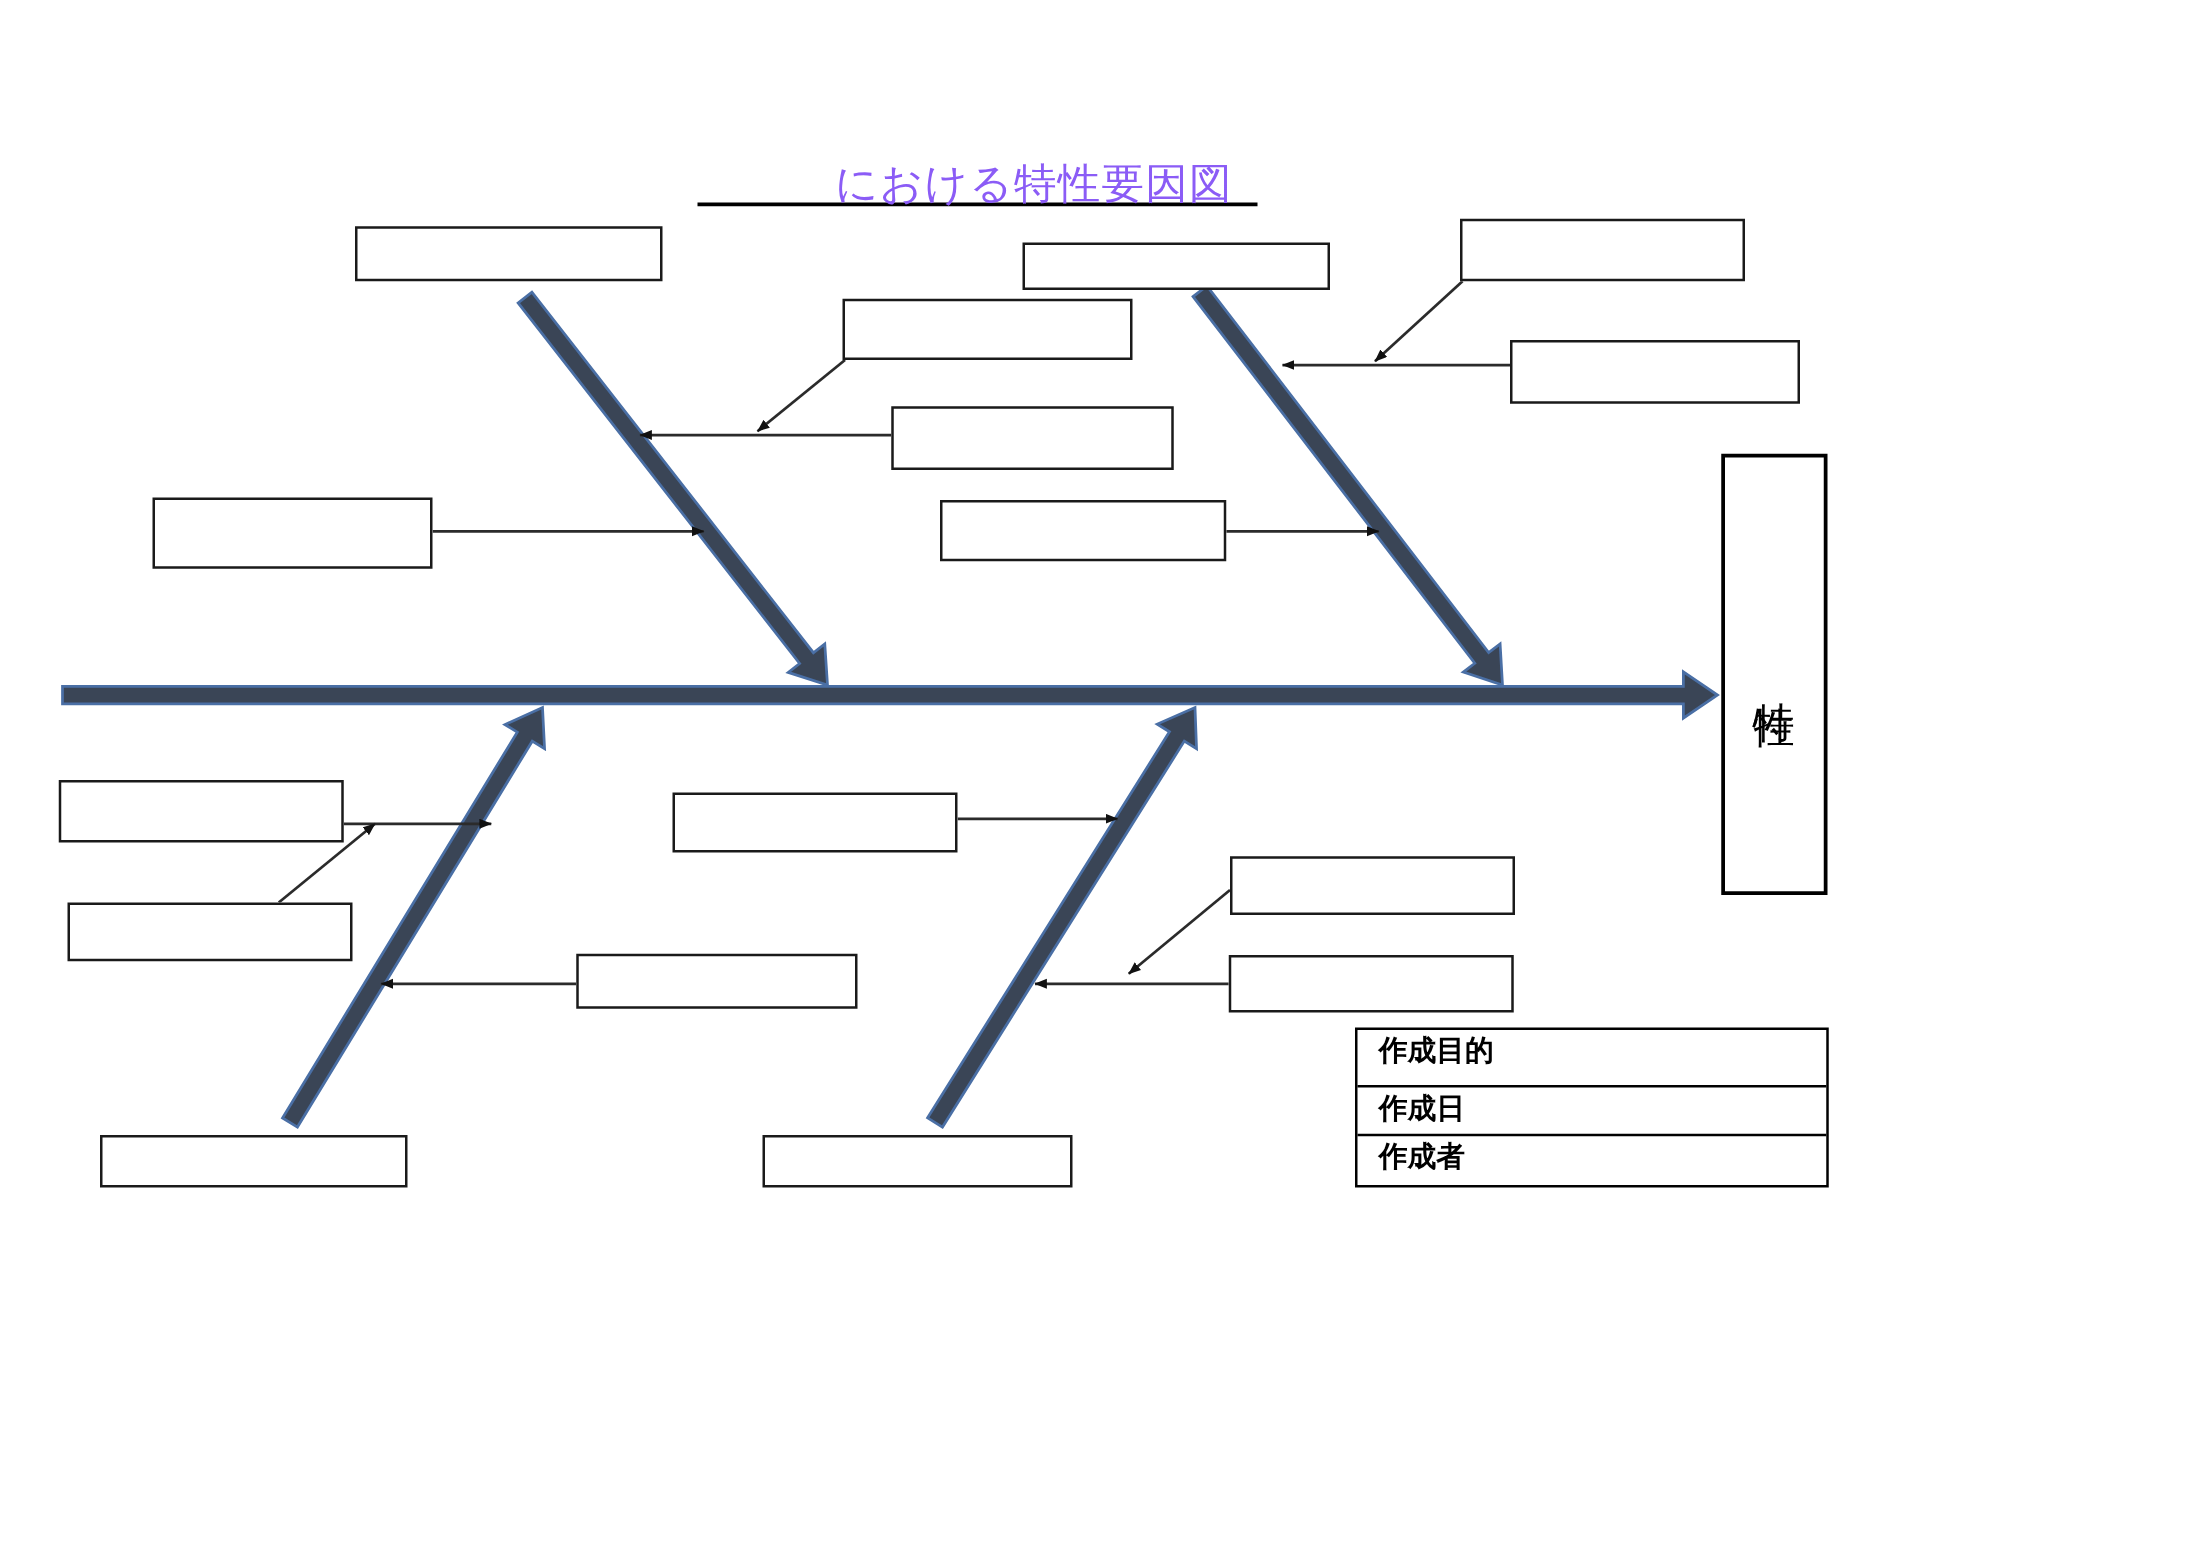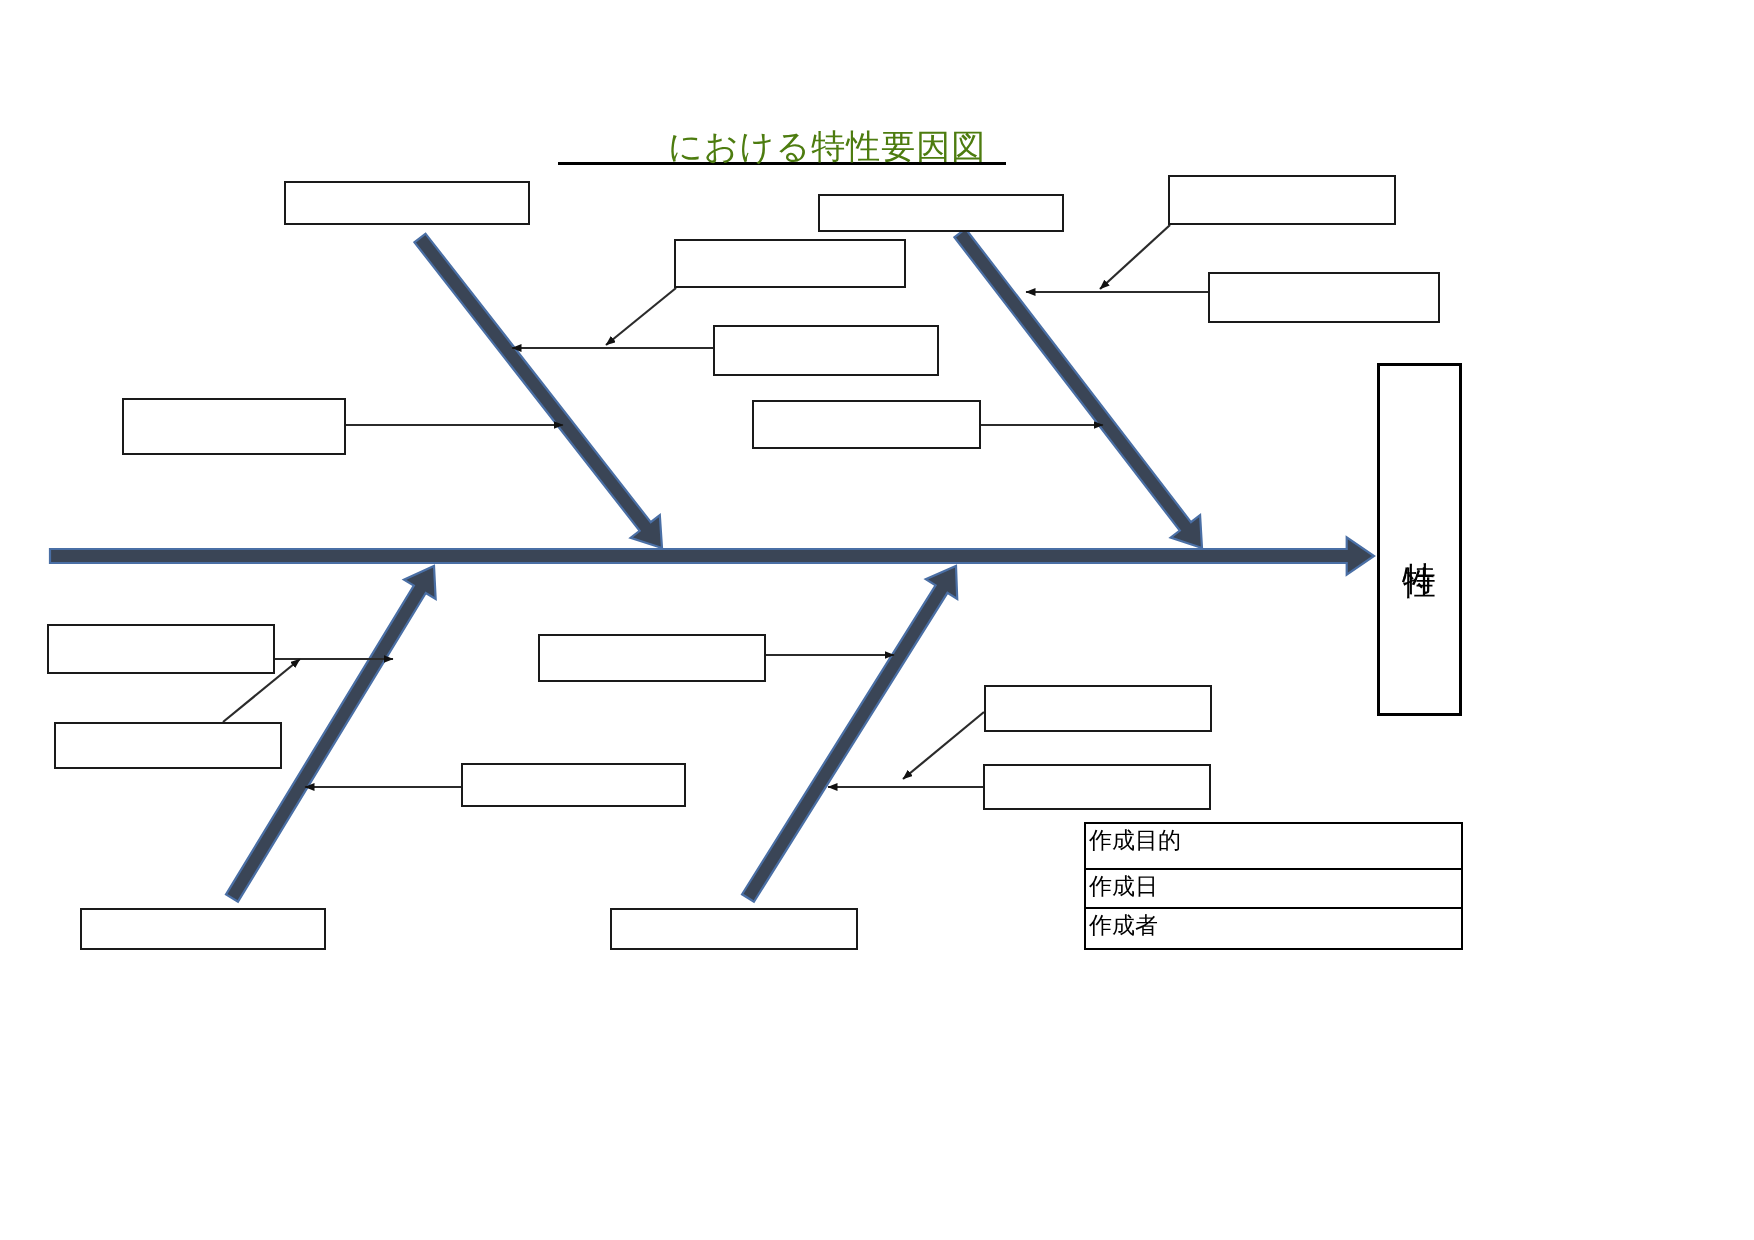--- a/index.html
+++ b/index.html
@@ -17,21 +17,21 @@
   #canvas {
     position: absolute;
     left: 0;
     top: 0;
     width: 1754px;
     height: 1240px;
   }
   .diagram-title {
     position: absolute;
     font-size: 34px;
-    color: #4d7c0f;
+    color: #8b5cf6;
     letter-spacing: 1px;
     white-space: nowrap;
     font-family: "DejaVu Sans", "Liberation Sans", sans-serif;
   }
   .title-rule {
     position: absolute;
     border-bottom: 3px solid #000000;
   }
   .factor-box {
     position: absolute;
@@ -63,21 +63,22 @@
     border: 2.5px solid #000000;
     background: #ffffff;
     display: flex;
     flex-direction: column;
   }
   .info-row {
     box-sizing: border-box;
     display: flex;
     align-items: flex-start;
     border-bottom: 2.5px solid #000000;
-    padding: 1px 4px 0 3px;
+    padding: 1px 4px 0 17px;
+    font-weight: bold;
   }
   .info-row:last-child {
     border-bottom: none;
     border-radius: 13px;
   }
   .info-row.tall { height: 58px; }
   .info-row.short { height: 50px; }
   .info-label {
     font-size: 23px;
     color: #000000;

